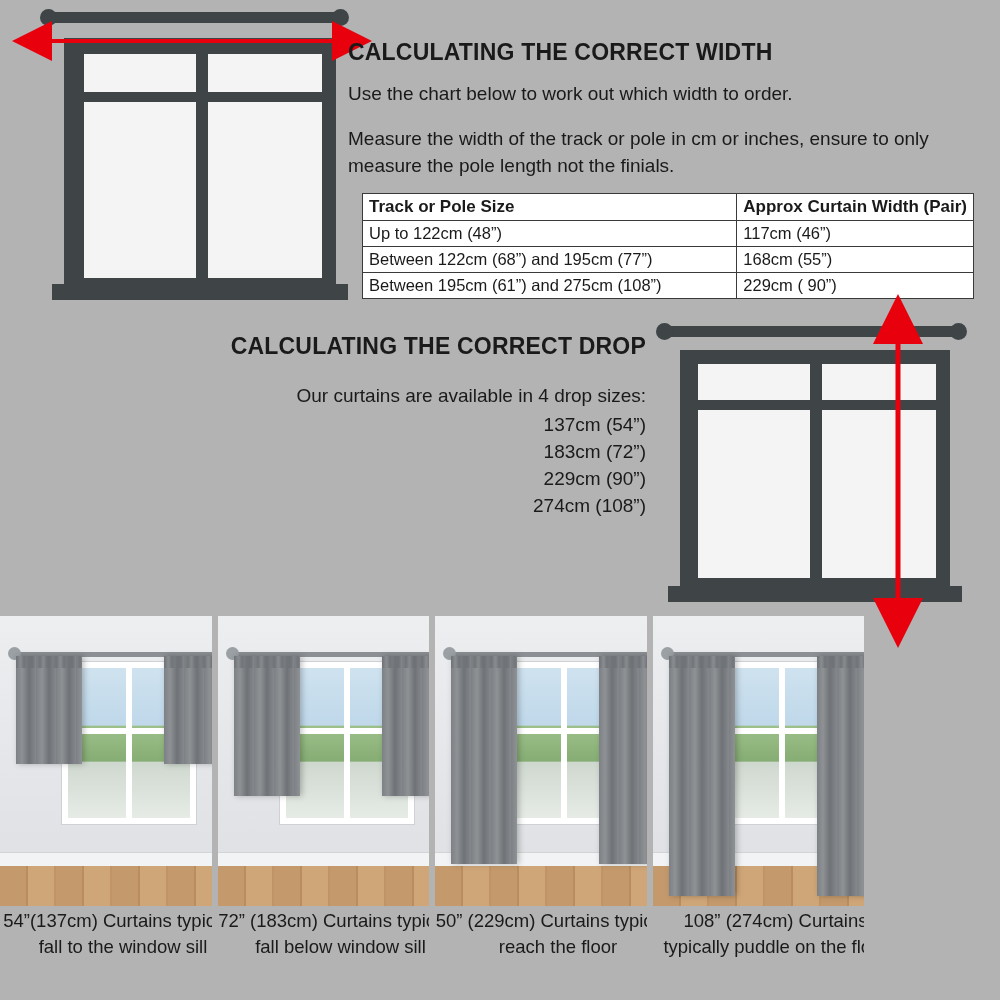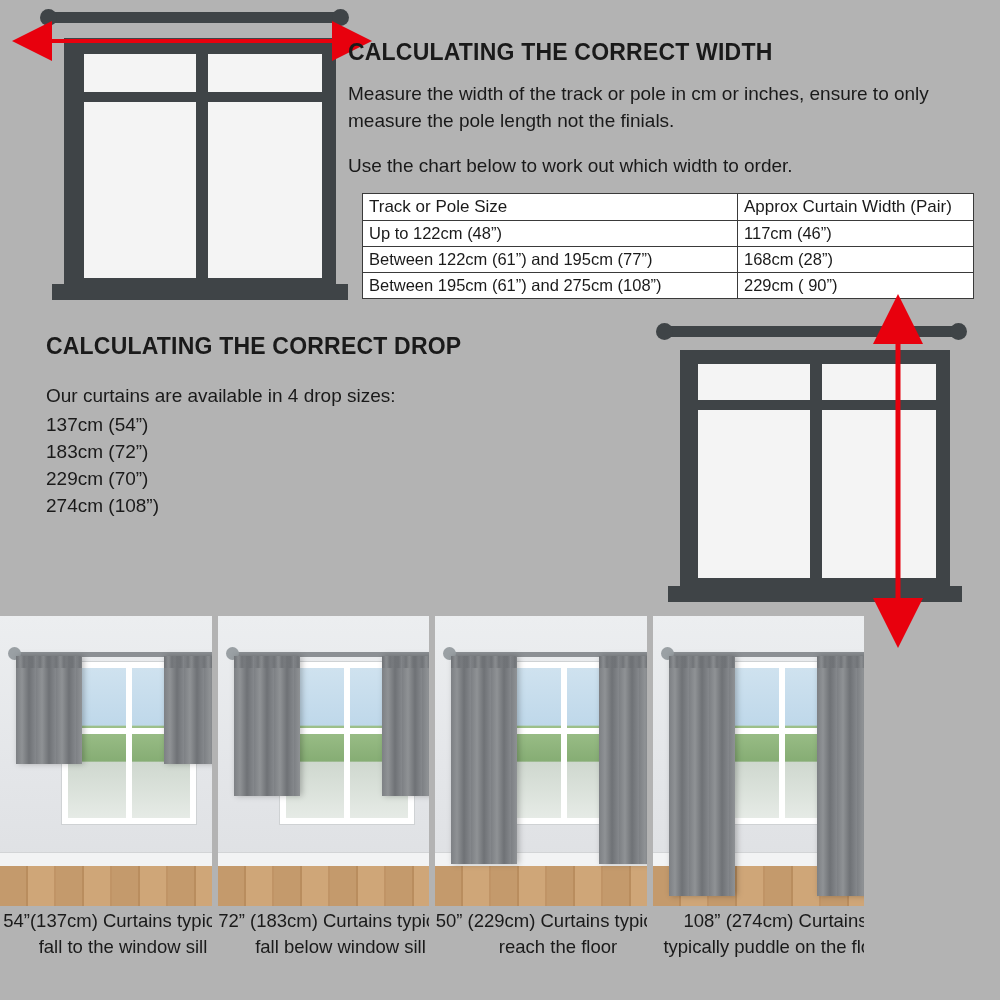--- a/index.html
+++ b/index.html
@@ -54,31 +54,32 @@
     font-size: 16.5px;
   }
   #size-table td, #size-table th {
     border: 1px solid #3a3a3a;
     padding: 3px 6px;
     text-align: left;
     font-weight: normal;
     white-space: nowrap;
   }
   #size-table thead th {
-    font-weight: normal;
+    font-weight: bold;
     font-size: 17px;
   }
   #size-table .col1 { width: 362px; }
 
   
   #drop-block {
     position: absolute;
     left: 46px;
     top: 333px;
     width: 600px;
+    text-align: right;
   }
   #drop-block .heading { margin: 0 0 22px 0; }
   #drop-block .para { margin: 0 0 22px 0; }
   #drop-block .sizes-intro { margin: 4px 0 2px 0; }
   #drop-block .size-line { font-size: 19px; line-height: 27px; }
 
   
   .window {
     position: absolute;
   }
@@ -218,53 +219,53 @@
         <marker id="ahR" markerWidth="10" markerHeight="10" refX="2" refY="5" orient="auto">
           <path d="M0,0 L10,5 L0,10 z" fill="#e8000d"></path>
         </marker>
       </defs>
       <line x1="22" y1="15" x2="318" y2="15" stroke="#e8000d" stroke-width="4" marker-start="url(#ahL)" marker-end="url(#ahR)"></line>
     </svg>
   </div>
 
   <div id="width-block">
     <div class="heading">CALCULATING THE CORRECT WIDTH</div>
+    <div class="para">Use the chart below to work out which width to order.</div>
     <div class="para">Measure the width of the track or pole in cm or inches, ensure to only measure the pole length not the finials.</div>
-    <div class="para">Use the chart below to work out which width to order.</div>
   </div>
 
   <table id="size-table">
     <thead>
       <tr>
         <th class="col1">Track or Pole Size</th>
         <th>Approx Curtain Width (Pair)</th>
       </tr>
     </thead>
     <tbody>
       <tr>
         <td class="col1">Up to 122cm (48”)</td>
         <td>117cm (46”)</td>
       </tr>
       <tr>
-        <td class="col1">Between 122cm (61”) and 195cm (77”)</td>
-        <td>168cm (28”)</td>
+        <td class="col1">Between 122cm (68”) and 195cm (77”)</td>
+        <td>168cm (55”)</td>
       </tr>
       <tr>
         <td class="col1">Between 195cm (61”) and 275cm (108”)</td>
         <td>229cm ( 90”)</td>
       </tr>
     </tbody>
   </table>
 
   <div id="drop-block">
     <div class="heading">CALCULATING THE CORRECT DROP</div>
     <div class="para sizes-intro">Our curtains are available in 4 drop sizes:</div>
     <div class="size-line">137cm (54”)</div>
     <div class="size-line">183cm (72”)</div>
-    <div class="size-line">229cm (70”)</div>
+    <div class="size-line">229cm (90”)</div>
     <div class="size-line">274cm (108”)</div>
   </div>
 
   <div class="window" style="left:650px; top:318px; width:330px; height:300px;">
 
     <div class="pole" style="left:12px; top:8px; width:302px;"></div>
     <div class="finial" style="left:6px; top:5px;"></div>
     <div class="finial" style="left:300px; top:5px;"></div>
 
     <div class="win-frame" style="left:30px; top:32px; width:270px; height:250px;"></div>

